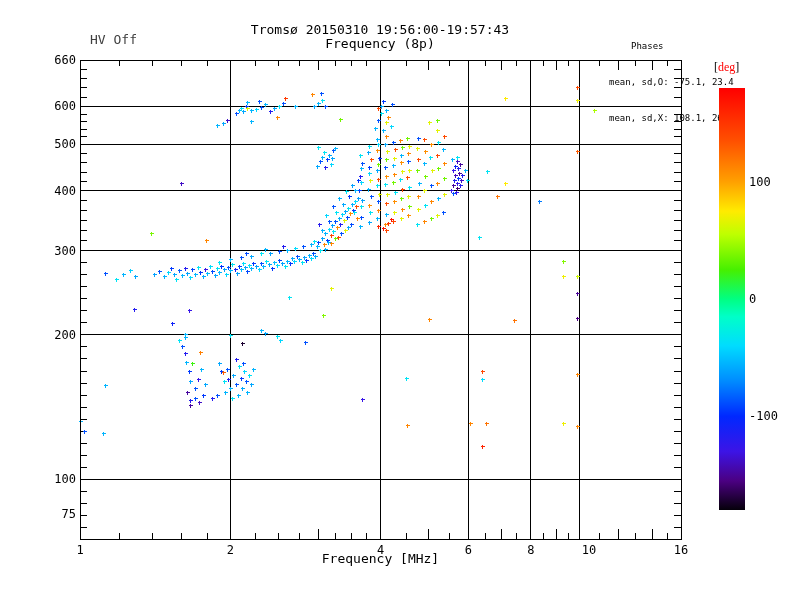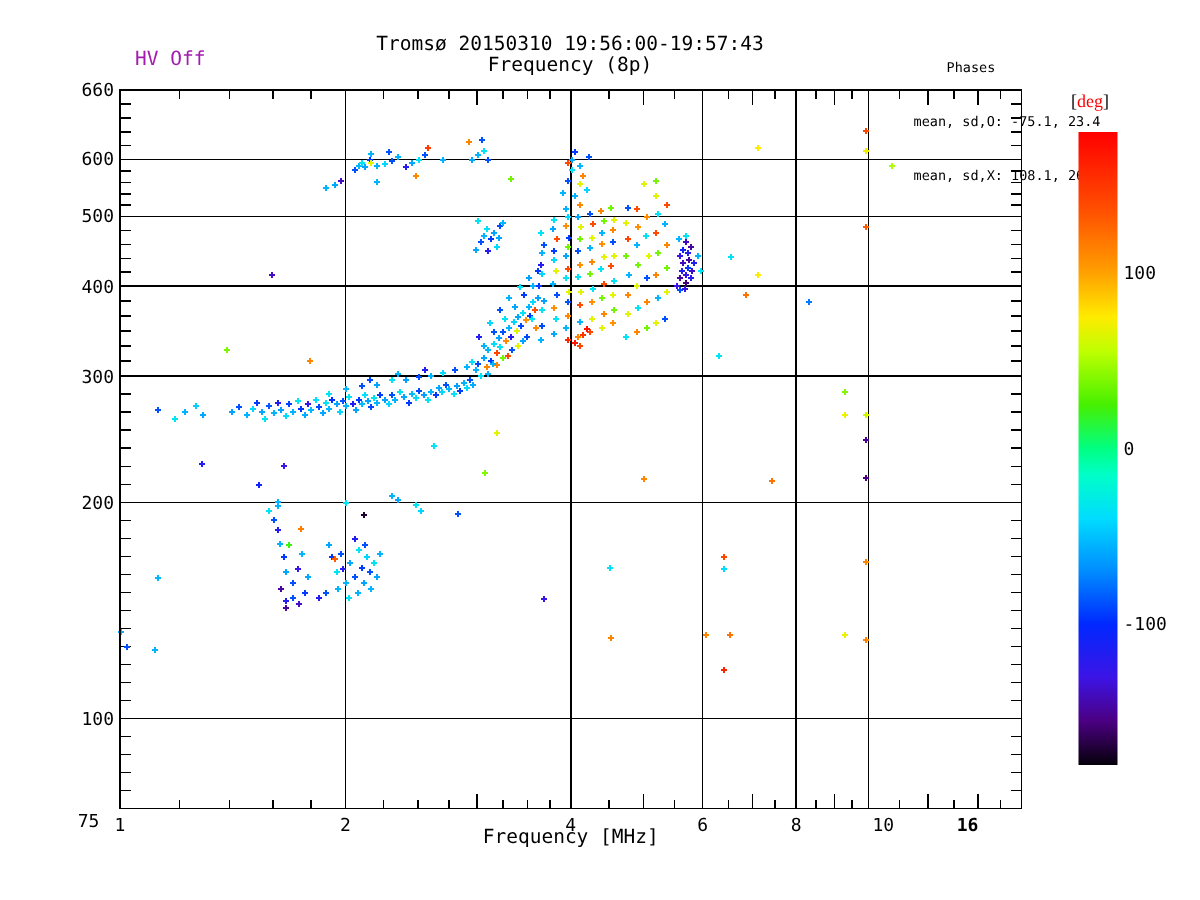--- a/index.html
+++ b/index.html
@@ -17,21 +17,21 @@
   #colorbar{top:88px;left:719px;width:26px;height:422px;}
   #cbarlabel{top:60px;left:714px;font-size:12px;white-space:pre;font-family:Liberation Serif, serif;}
   #cbarlabel .red{color:#ff0000;}
   .cbtick{font-size:12px;left:749px;height:12px;line-height:12px;}
   svg{position:absolute;top:0;left:0;}
 </style>
 </head>
 <body>
 
 <div id="screen">
-  <div class="abs" id="hv" style="color: #a21caf;">HV Off</div>
+  <div class="abs" id="hv" style="color: #404040;">HV Off</div>
   <div class="abs" id="title">Tromsø 20150310 19:56:00-19:57:43</div>
   <div class="abs" id="subtitle">Frequency (8p)</div>
   <div class="abs" id="phases">
     <div class="ph-head">Phases</div>
     <div>mean, sd,O: -75.1, 23.4</div>
     <div>mean, sd,X: 108.1, 26.5</div>
   </div>
 
   <svg id="plot-svg" width="800" height="600" shape-rendering="crispEdges">
       <g stroke="#000000" stroke-width="1">
@@ -596,31 +596,31 @@
         <path d="M485.5,171.5 h4 M487.5,169.5 v4" stroke="rgb(0,227,244)"></path>
         <path d="M477.5,237.5 h4 M479.5,235.5 v4" stroke="rgb(0,227,244)"></path>
       </g>
       <rect x="80" y="60" width="601" height="479" fill="none" stroke="#000000" stroke-width="1"></rect>
     </svg>
 
   <div class="abs" id="xlabel">Frequency [MHz]</div>
 
   <div class="abs" id="colorbar" style="background: linear-gradient(rgb(255, 0, 0) 0%, rgb(255, 80, 0) 12.5%, rgb(255, 160, 0) 22.2%, rgb(255, 235, 0) 29.2%, rgb(190, 255, 0) 34.7%, rgb(70, 240, 0) 43.1%, rgb(0, 255, 130) 50%, rgb(0, 255, 200) 54.2%, rgb(0, 220, 255) 61.1%, rgb(0, 140, 255) 69.4%, rgb(0, 40, 255) 77.8%, rgb(60, 20, 230) 86.1%, rgb(75, 0, 130) 93.1%, rgb(5, 0, 10) 100%);"></div>
   <div class="abs" id="cbarlabel"><span>[</span><span class="red" style="color: rgb(255, 0, 0);">deg</span><span>]</span></div>
-<div class="abs ytick" style="left: 42px; top: 541px; text-align: center;">75</div>
+<div class="abs ytick" style="left: 42px; top: 508px;">75</div>
     <div class="abs ytick" style="left: 42px; top: 473.154px;">100</div>
     <div class="abs ytick" style="left: 42px; top: 328.961px;">200</div>
     <div class="abs ytick" style="left: 42px; top: 244.613px;">300</div>
     <div class="abs ytick" style="left: 42px; top: 184.768px;">400</div>
     <div class="abs ytick" style="left: 42px; top: 138.348px;">500</div>
     <div class="abs ytick" style="left: 42px; top: 100.42px;">600</div>
     <div class="abs ytick" style="left: 42px; top: 54px;">660</div>
     <div class="abs xtick" style="left: 63px; top: 544px;">1</div>
     <div class="abs xtick" style="left: 213.25px; top: 544px;">2</div>
     <div class="abs xtick" style="left: 363.5px; top: 544px;">4</div>
     <div class="abs xtick" style="left: 451.391px; top: 544px;">6</div>
     <div class="abs xtick" style="left: 513.75px; top: 544px;">8</div>
     <div class="abs xtick" style="left: 562.12px; top: 544px; text-align: right;">10</div>
-    <div class="abs xtick" style="left: 628px; top: 544px; font-weight: bold;">16</div>
+    <div class="abs xtick" style="left: 664px; top: 544px;">16</div>
     <div class="abs cbtick" style="top: 175.778px;">100</div>
     <div class="abs cbtick" style="top: 293px;">0</div>
     <div class="abs cbtick" style="top: 410.222px;">-100</div>
   </div>
 
 </body></html>

